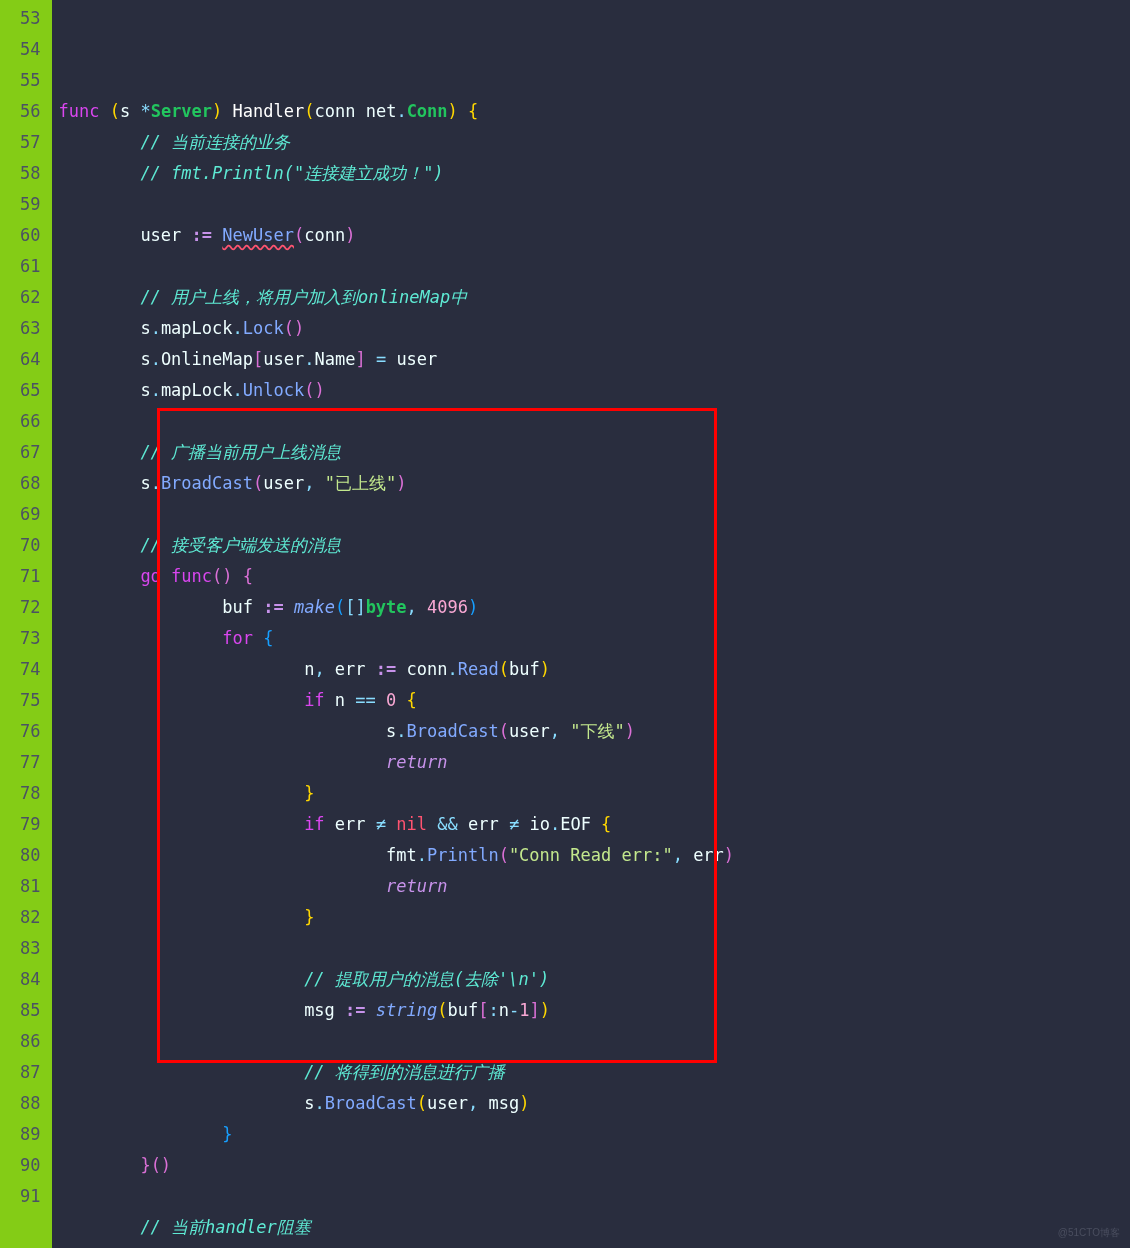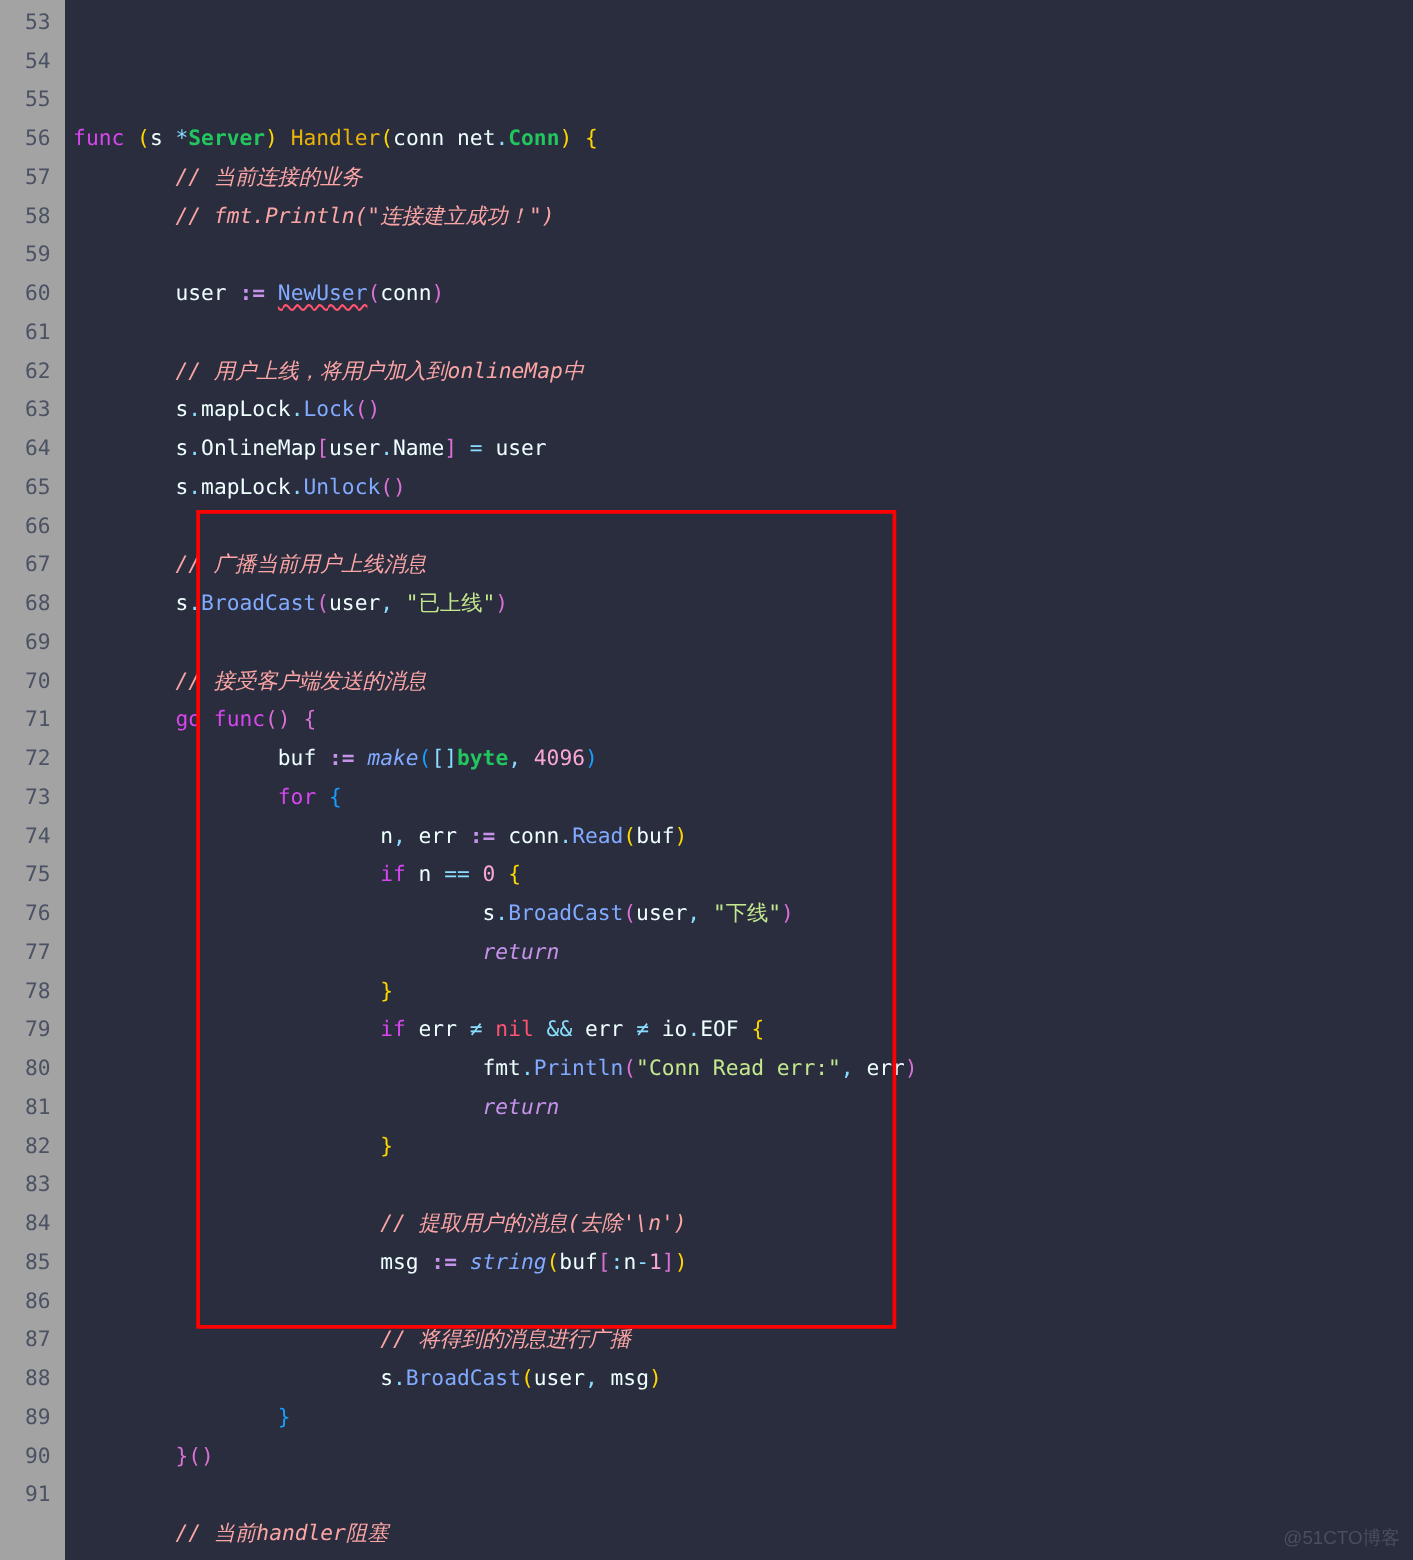--- a/index.html
+++ b/index.html
@@ -10,51 +10,51 @@
     position: relative;
     width: 1130px;
     height: 1248px;
     overflow: hidden;
   }
   .editor {
     display: flex;
     height: 100%;
   }
   .gutter {
-    background: #a3a3a3;
+    background: #84cc16;
     color: #4b5263;
     text-align: right;
     padding: 3px 12px 0 20px;
     user-select: none;
     line-height: 31px;
     font-size: 17px;
     min-width: 52px;
   }
   .code {
     padding: 3px 0 0 6px;
     line-height: 31px;
     white-space: pre;
     position: relative;
   }
   .line { height: 31px; position: relative; }
   .c-keyword { color: #d946ef; }
   .c-star { color: #89ddff; }
   .c-type { color: #22c55e; font-weight: bold; }
-  .c-funcname { color: #eab308; }
+  .c-funcname { color: #ffffff; }
   .c-param { color: #eeffff; }
   .c-ident { color: #eeffff; }
   .c-op { color: #89ddff; }
   .c-paren { color: #ffd700; }
   .c-paren2 { color: #da70d6; }
   .c-paren3 { color: #179fff; }
   .c-brace { color: #ffd700; }
   .c-brace2 { color: #da70d6; }
   .c-brace3 { color: #179fff; }
   .c-bracket2 { color: #da70d6; }
-  .c-comment { color: #fca5a5; font-style: italic; margin-top: 36px; }
+  .c-comment { color: #5eead4; font-style: italic; margin-top: 36px; }
   .c-string { color: #c3e88d; }
   .c-number { color: #f9a8d4; }
   .c-method { color: #82aaff; }
   .c-const { color: #ff5370; }
   .c-builtin { color: #82aaff; font-style: italic; }
   .c-return { color: #c792ea; font-style: italic; }
   .c-assign { color: #c792ea; font-weight: bold; }
   .squiggly {
     text-decoration-line: underline;
     text-decoration-style: wavy;
@@ -66,21 +66,21 @@
     position: absolute;
     border: 3px solid #ff0000;
     pointer-events: none;
     z-index: 10;
   }
   .watermark {
     position: absolute;
     right: 10px;
     bottom: 8px;
     color: #4a4e5f;
-    font-size: 15px;
+    font-size: 10px;
     font-family: sans-serif;
   }
 </style>
 </head>
 <body>
 
 <div class="editor">
   <div class="gutter" id="gutter">
       <div class="line">53</div>
       <div class="line">54</div>

